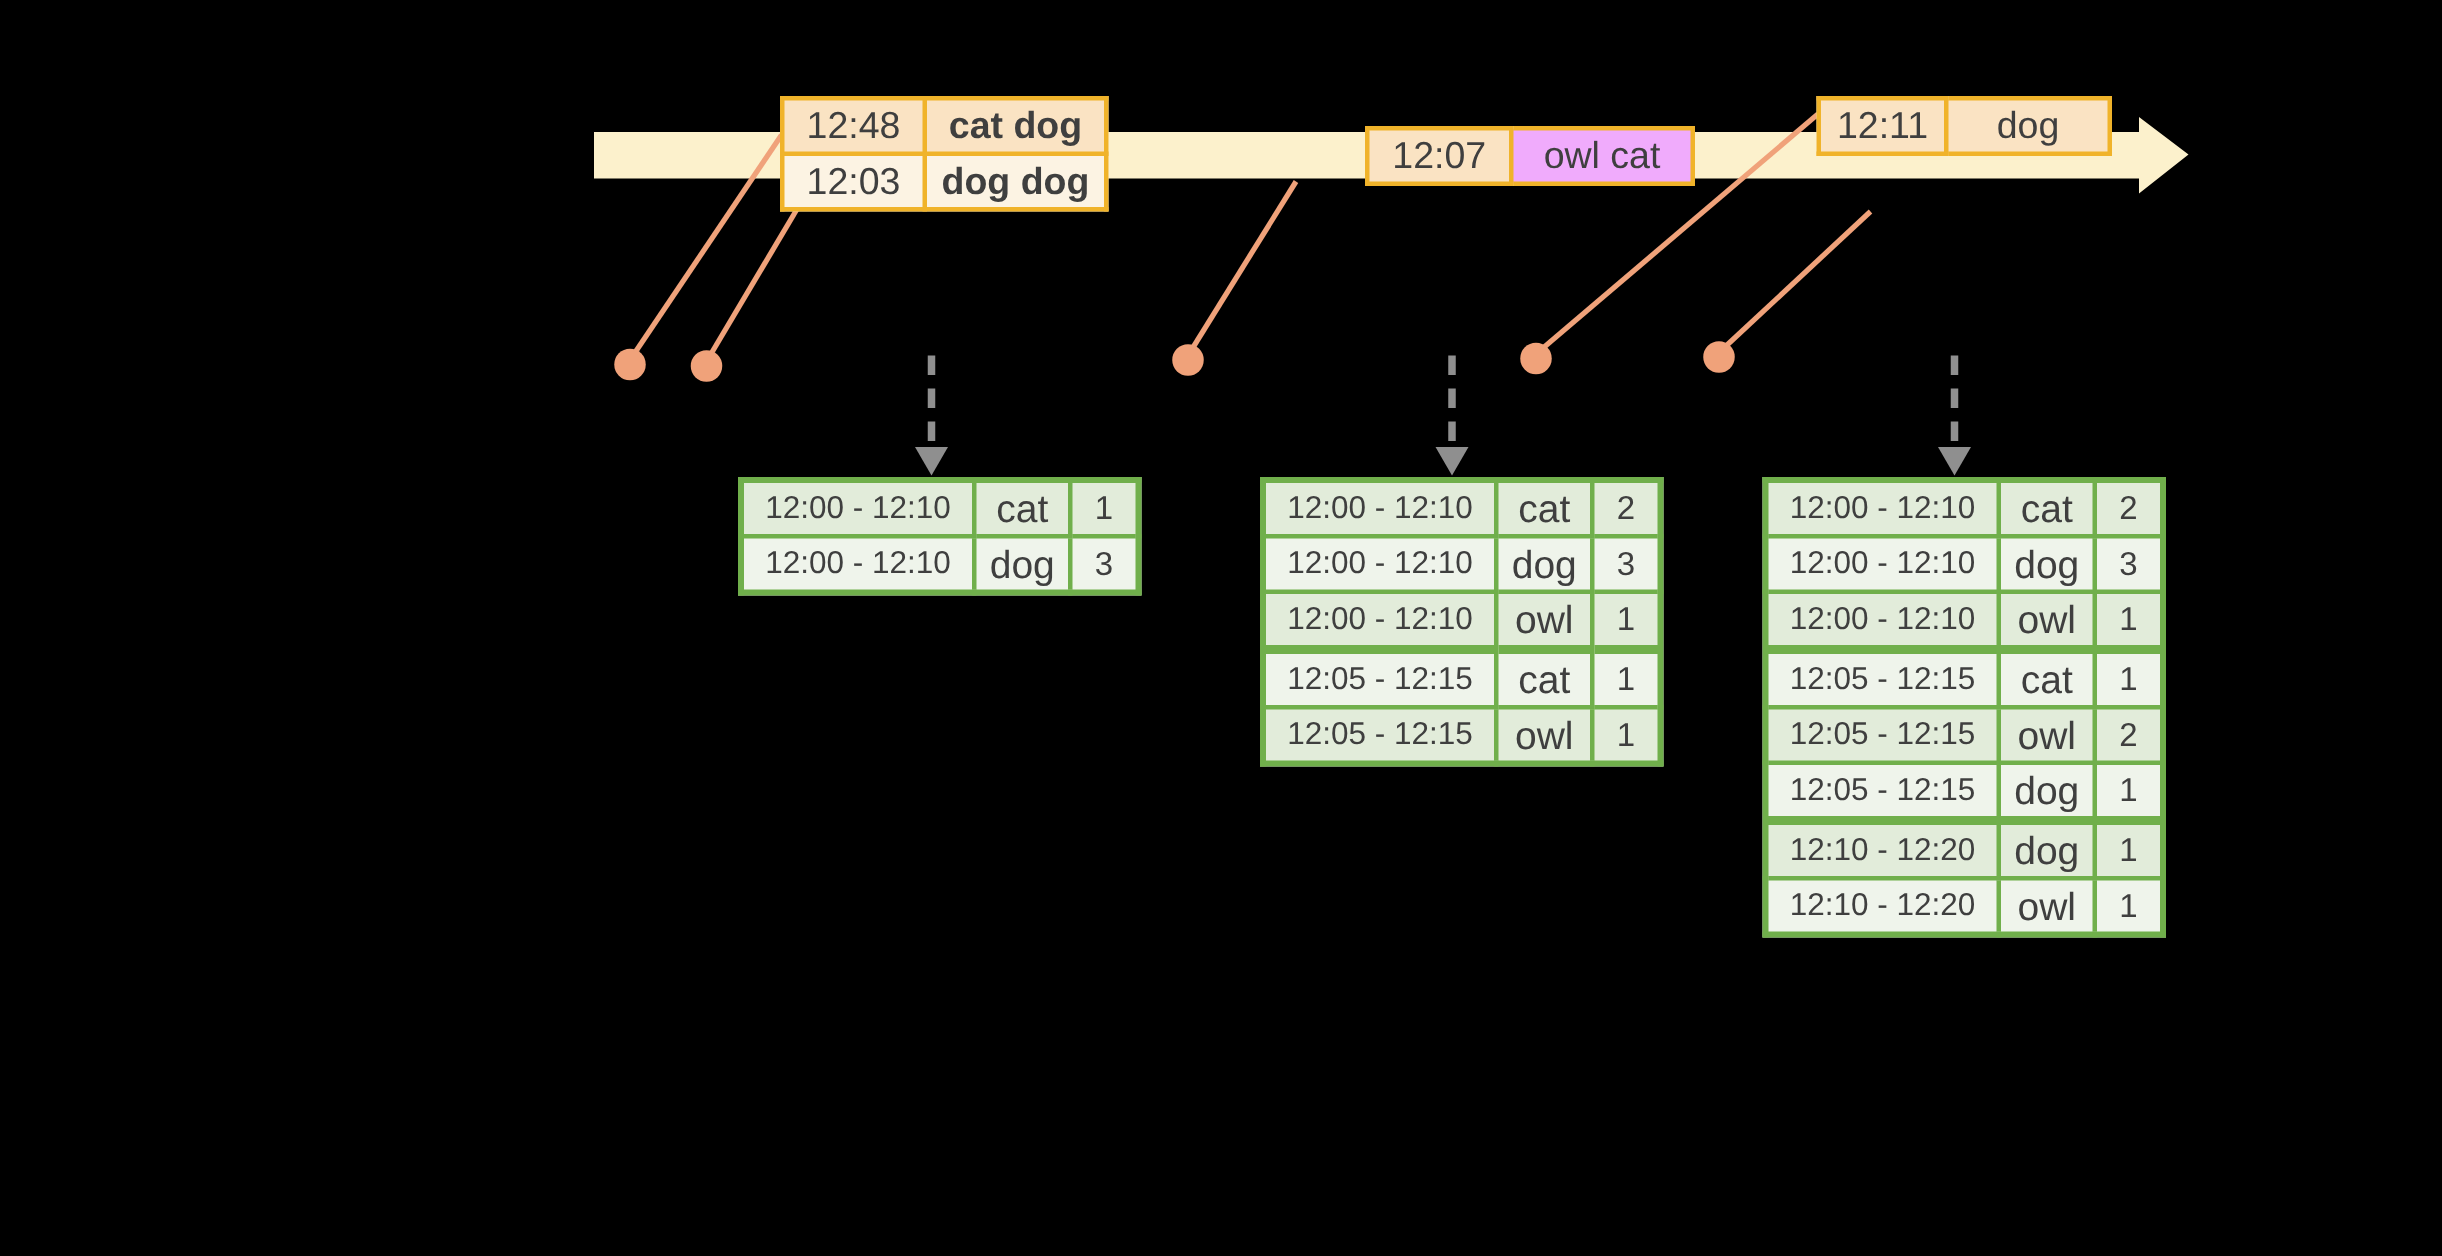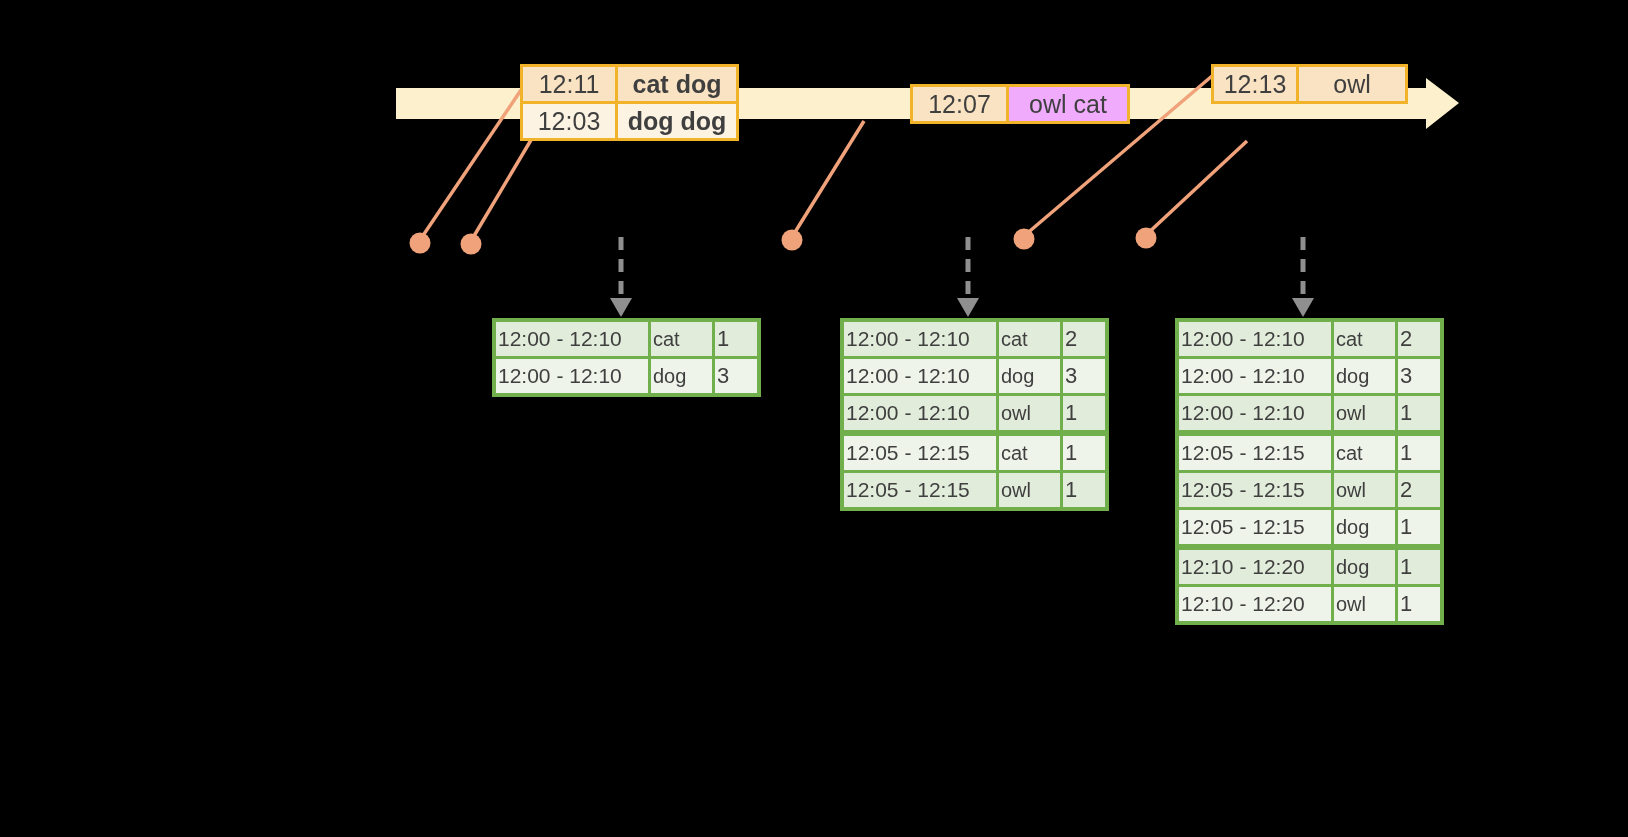--- a/index.html
+++ b/index.html
@@ -43,27 +43,28 @@
   .result-table{position:absolute;}
   .result-table table{
     border-collapse:collapse;
     border:4px solid #70af4b;
     background:#eff4eb;
   }
   .result-table td{
     border:3px solid #70af4b;
     height:34px;
     line-height:34px;
+    text-align:center;
     vertical-align:middle;
     font-size:21px;
     padding:0 2px;
     white-space:nowrap;
   }
   .result-table td.col-window{width:148px;}
-  .result-table td.col-word{width:57px;font-size:20px;}
+  .result-table td.col-word{width:57px;font-size:26px;}
   .result-table td.col-count{width:38px;font-size:22px;}
   .result-table tr:nth-child(odd) td{background:#e2ecda;}
   .result-table tr:nth-child(even) td{background:#eff4eb;}
   .result-table tr.group-start td{border-top-width:6px;}
 </style>
 </head>
 <body>
 
 <div class="stage">
 
@@ -96,21 +97,21 @@
 
       <line x1="1303" y1="237" x2="1303" y2="300" stroke="#8f8f8f" stroke-width="5" stroke-dasharray="13 9"></line>
       <polygon points="1292,298 1314,298 1303,317" fill="#8f8f8f"></polygon>
     </g>
   </svg>
 
   <div class="event-table" id="events-1" style="left:520px;top:64px;">
     <table>
       <tbody>
           <tr>
-            <td class="col-time">12:11</td>
+            <td class="col-time">12:48</td>
             <td class="col-words">cat dog</td>
           </tr>
           <tr>
             <td class="col-time">12:03</td>
             <td class="col-words">dog dog</td>
           </tr>
         </tbody>
     </table>
   </div>
 
@@ -122,22 +123,22 @@
             <td class="col-words">owl cat</td>
           </tr>
         </tbody>
     </table>
   </div>
 
   <div class="event-table" id="events-3" style="left:1211px;top:64px;">
     <table>
       <tbody>
           <tr>
-            <td class="col-time">12:13</td>
-            <td class="col-words">owl</td>
+            <td class="col-time">12:11</td>
+            <td class="col-words">dog</td>
           </tr>
         </tbody>
     </table>
   </div>
 
   <div class="result-table" id="result-1" style="left:492px;top:318px;">
     <table>
       <tbody>
           <tr>
             <td class="col-window">12:00 - 12:10</td>

